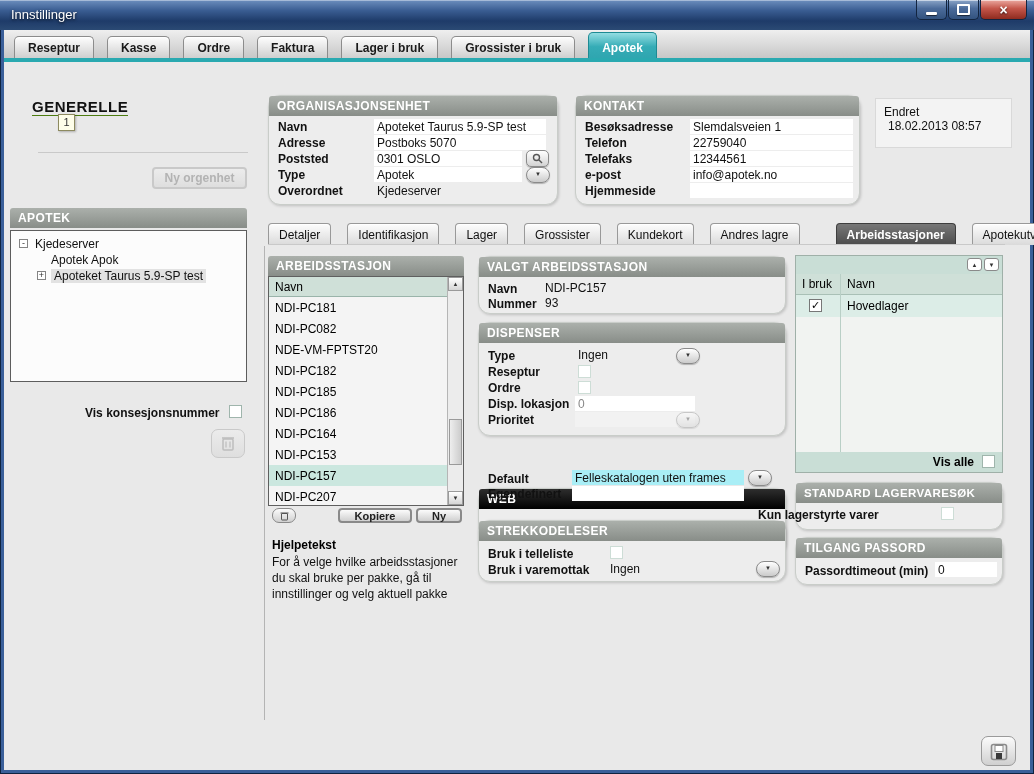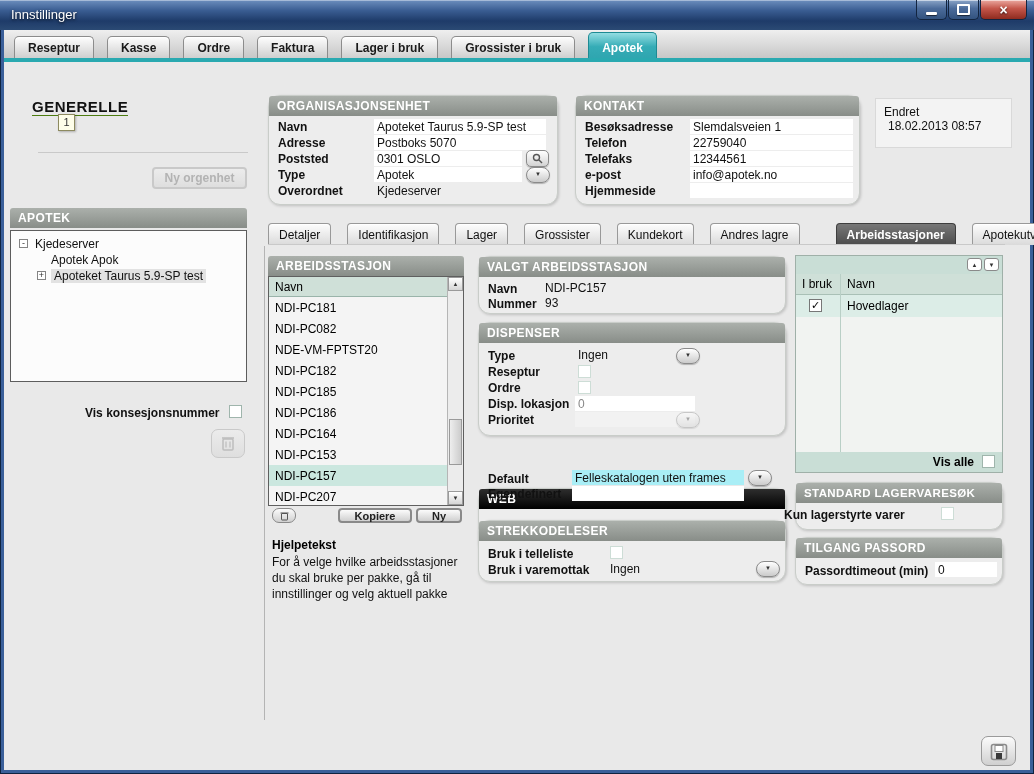--- a/index.html
+++ b/index.html
@@ -299,21 +299,21 @@
     <div class="rt-colsep"></div>
     <div class="rt-foot">
       <div style="position:absolute;right:28px;top:3px;">Vis alle</div>
       <div class="cb" style="right:7px;top:3px;left:auto;"></div>
     </div>
   </div>
 
   <div class="panel" style="left:795px;top:482px;width:208px;height:48px;">
     <div class="phead" style="font-size:11.5px;">STANDARD LAGERVARESØK</div>
   </div>
-  <div class="lbl" style="position:absolute;left:784px;top:508px;">Kun lagerstyrte varer</div>
+  <div class="lbl" style="position:absolute;left:758px;top:508px;">Kun lagerstyrte varer</div>
   <div class="cb dim" style="left:941px;top:507px;"></div>
 
   <div class="panel" style="left:795px;top:537px;width:208px;height:48px;">
     <div class="phead">TILGANG PASSORD</div>
   </div>
   <div class="lbl" style="position:absolute;left:805px;top:564px;">Passordtimeout (min)</div>
   <input class="tb" style="left: 935px; top: 562px; width: 62px;" value="0">
 
   <div class="btn" style="left:981px;top:736px;width:35px;height:30px;border-radius:7px;border-width:1px;border-color:#9a9a9a;">
     <span>

